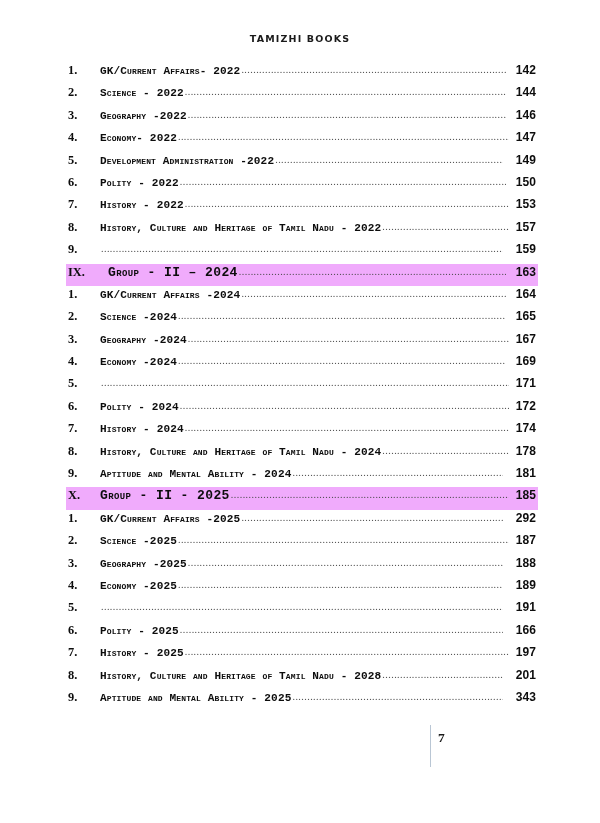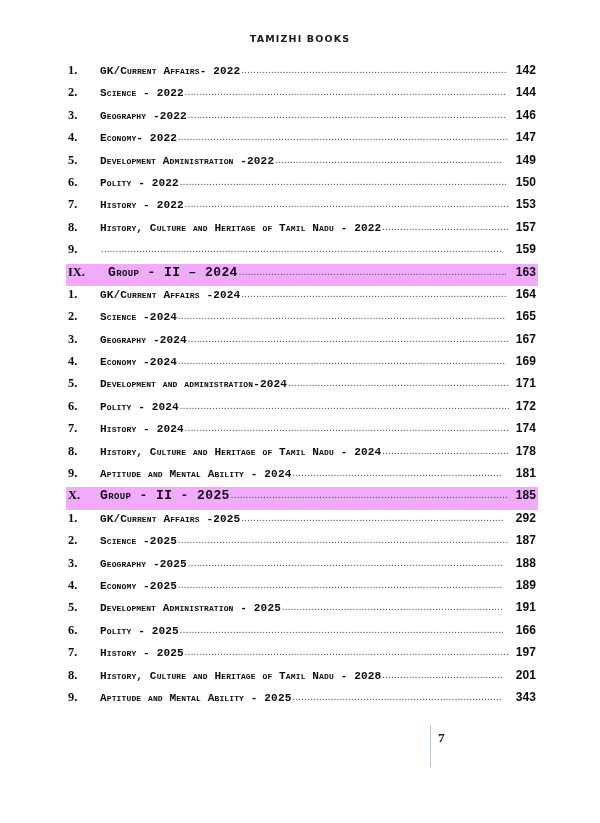--- a/index.html
+++ b/index.html
@@ -232,21 +232,20 @@
         <span class="row-page">167</span>
       </div>
       <div class="toc-row gap-1">
         <span class="row-num">4.</span>
         <span class="row-title">Economy -2024</span>
         <span class="leader"></span>
         <span class="row-page">169</span>
       </div>
       <div class="toc-row gap-0">
         <span class="row-num">5.</span>
-        <span class="row-title">Development and administration-2024</span>
         <span class="leader"></span>
         <span class="row-page">171</span>
       </div>
       <div class="toc-row gap-0">
         <span class="row-num">6.</span>
         <span class="row-title">Polity - 2024</span>
         <span class="leader"></span>
         <span class="row-page">172</span>
       </div>
       <div class="toc-row gap-0">
@@ -292,21 +291,20 @@
         <span class="row-page">188</span>
       </div>
       <div class="toc-row gap-2">
         <span class="row-num">4.</span>
         <span class="row-title">Economy -2025</span>
         <span class="leader"></span>
         <span class="row-page">189</span>
       </div>
       <div class="toc-row gap-2">
         <span class="row-num">5.</span>
-        <span class="row-title">Development Administration - 2025</span>
         <span class="leader"></span>
         <span class="row-page">191</span>
       </div>
       <div class="toc-row gap-2">
         <span class="row-num">6.</span>
         <span class="row-title">Polity - 2025</span>
         <span class="leader"></span>
         <span class="row-page">166</span>
       </div>
       <div class="toc-row gap-0">

